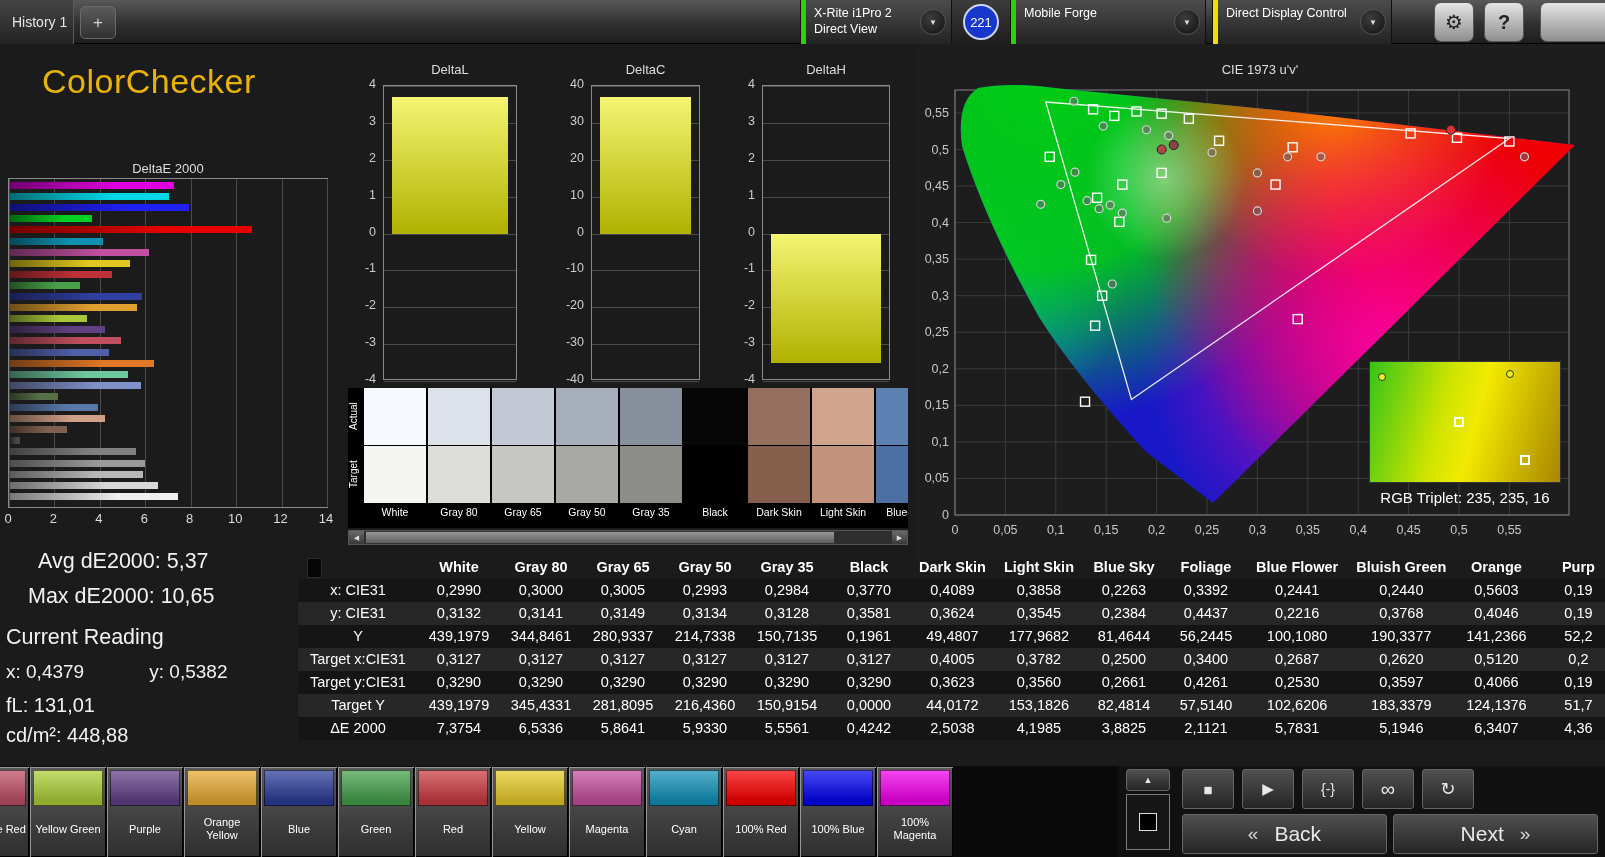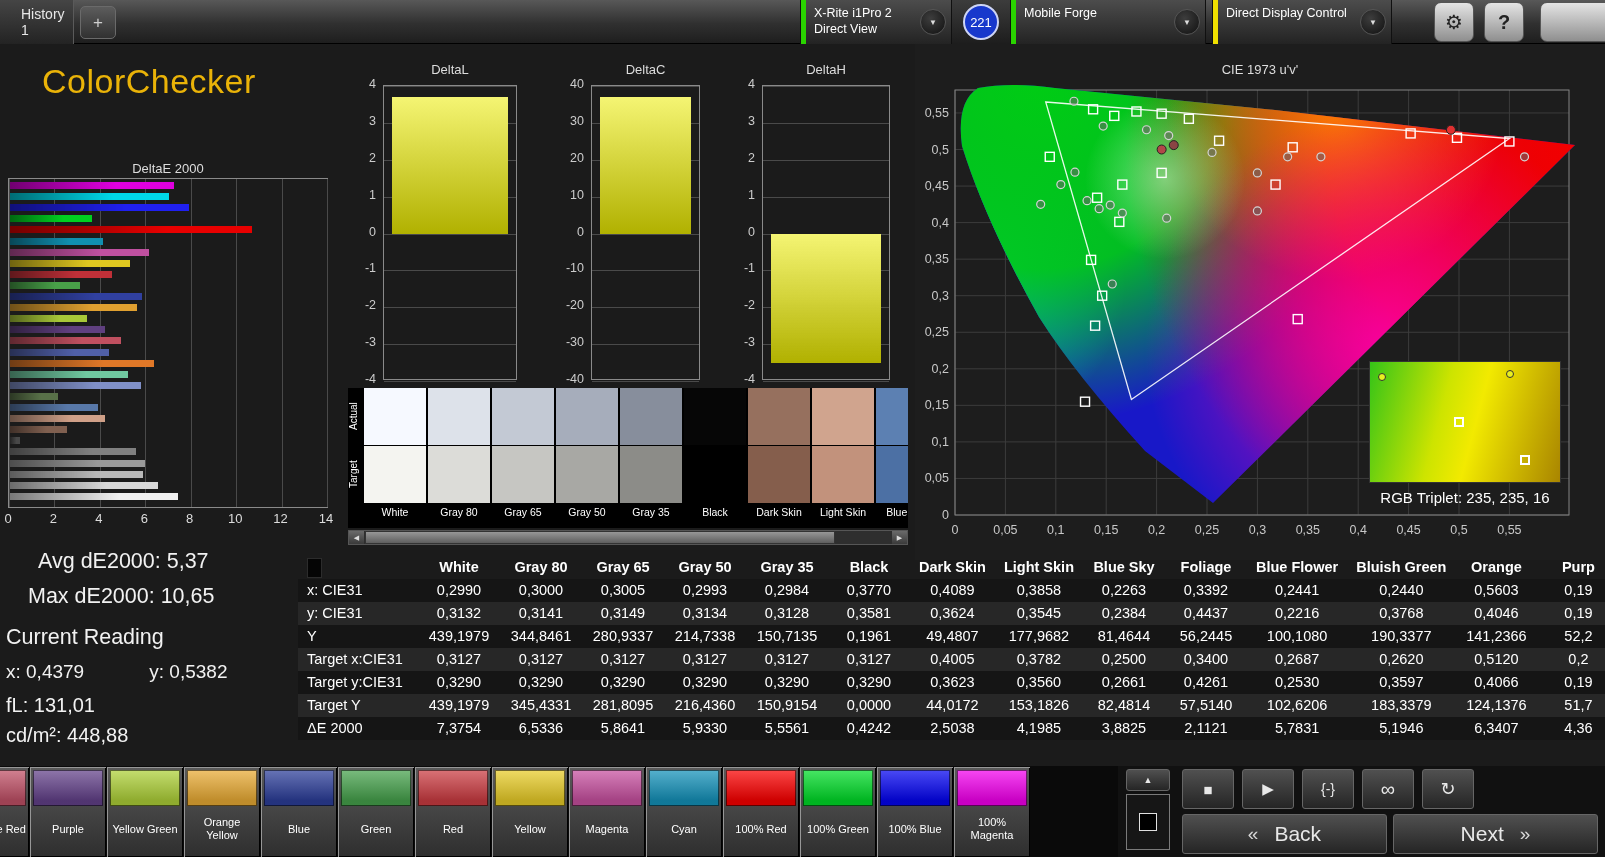--- a/index.html
+++ b/index.html
@@ -3,21 +3,21 @@
 <meta charset="utf-8">
 <style>
   *{box-sizing:border-box;margin:0;padding:0}
   body{background:#000;font-family:"Liberation Sans","DejaVu Sans",sans-serif}
   #screen{position:relative;width:1605px;height:857px;background:#1b1b1b;overflow:hidden;color:#e8e8e8}
 
   
   #topbar{position:absolute;left:0;top:0;width:1605px;height:44px;
     background:linear-gradient(#585858,#303030 55%,#1e1e1e);border-bottom:1px solid #000}
   #tab-history{position:absolute;left:0;top:0;width:74px;height:44px;background:linear-gradient(#454545,#232323);
-    border-right:1px solid #5a5a5a;display:flex;align-items:center;padding-left:21px;font-size:14px;color:#e6e6e6}
+    border-right:1px solid #5a5a5a;display:flex;align-items:center;padding-left:12px;font-size:14px;color:#e6e6e6}
   #tab-add{position:absolute;left:80px;top:6px;width:36px;height:33px;background:linear-gradient(#5c5c5c,#313131);
     border:1px solid #6a6a6a;border-radius:5px;display:flex;align-items:center;justify-content:center;color:#cfcfcf;font-size:17px}
   .devbox{position:absolute;top:0;height:44px;background:linear-gradient(#4c4c4c,#232323);
     border-left:1px solid #101010;border-right:1px solid #101010;color:#fff;font-size:12.5px;padding:5px 34px 0 13px}
   .devbox .stripe{position:absolute;left:0;top:0;width:5px;height:100%}
   .devbox .line{line-height:16px;white-space:nowrap}
   .dd-arrow{position:absolute;right:5px;top:9px;width:26px;height:26px;border-radius:50%;
     background:radial-gradient(circle at 40% 35%,#3d3d3d,#101010);border:1px solid #555;
     display:flex;align-items:center;justify-content:center;font-size:8px;color:#ddd}
   #meter-box{left:800px;width:152px}
@@ -88,21 +88,21 @@
     background:linear-gradient(105deg,#35c418,#cde400 38%,#f2ea00 55%,#a98500 100%);box-shadow:0 0 0 1px #333}
   .ov-circle{position:absolute;width:8px;height:8px;border-radius:50%;border:1px solid #333;background:#e8f020}
   .ov-square{position:absolute;width:10px;height:10px;border:2px solid #fff;background:transparent}
   #rgb-label{position:absolute;left:440px;top:445px;width:220px;text-align:center;font-size:15px;color:#fff}
 
   
   #table-wrap{position:absolute;left:298px;top:556px;width:1307px;height:192px;overflow:hidden}
   #data-table{border-collapse:collapse;font-size:14.5px;color:#fff;white-space:nowrap}
   #data-table th,#data-table td{height:23px;line-height:23px;padding:0 9px}
   #data-table thead th{font-weight:bold;text-align:center}
-  #data-table tbody th{font-weight:normal;text-align:left;min-width:120px}
+  #data-table tbody th{font-weight:normal;text-align:center;min-width:120px}
   #data-table tbody td{text-align:center;min-width:82px}
   #data-table tbody tr:nth-child(odd){background:#151515}
   #data-table tbody tr:nth-child(even){background:#272727}
   #corner-sq{width:15px;height:20px;background:#050505;border:1px solid #2c2c2c}
 
   
   #bottom{position:absolute;left:0;top:766px;width:1605px;height:91px;background:#0a0a0a}
   #patches{position:absolute;left:0;top:0;width:1118px;height:91px;display:flex;overflow:hidden}
   .tile{flex:0 0 76px;height:90px;margin:1px 1px 0 0;background:linear-gradient(#5a5a5a,#2e2e2e);
     box-shadow:inset 1px 1px 0 #979797,inset -1px -1px 0 #000;padding:3px}
@@ -666,28 +666,28 @@
     </table>
   </div>
 
   <div id="bottom">
     <div id="patches">
         <div class="tile" style="margin-left: -47px;">
           <div class="sw" style="background-color: rgb(192, 80, 102); background-image: linear-gradient(rgba(255, 255, 255, 0.28), rgba(0, 0, 0, 0.18) 85%);"></div>
           <div class="lb">Moderate Red</div>
         </div>
         <div class="tile">
+          <div class="sw" style="background-color: rgb(174, 209, 56); background-image: linear-gradient(rgba(255, 255, 255, 0.28), rgba(0, 0, 0, 0.18) 85%);"></div>
+          <div class="lb">Yellow Green</div>
+        </div>
+        <div class="tile">
           <div class="sw" style="background-color: rgb(99, 65, 138); background-image: linear-gradient(rgba(255, 255, 255, 0.28), rgba(0, 0, 0, 0.18) 85%);"></div>
           <div class="lb">Purple</div>
         </div>
         <div class="tile">
-          <div class="sw" style="background-color: rgb(174, 209, 56); background-image: linear-gradient(rgba(255, 255, 255, 0.28), rgba(0, 0, 0, 0.18) 85%);"></div>
-          <div class="lb">Yellow Green</div>
-        </div>
-        <div class="tile">
           <div class="sw" style="background-color: rgb(233, 171, 52); background-image: linear-gradient(rgba(255, 255, 255, 0.28), rgba(0, 0, 0, 0.18) 85%);"></div>
           <div class="lb">Orange Yellow</div>
         </div>
         <div class="tile">
           <div class="sw" style="background-color: rgb(44, 62, 154); background-image: linear-gradient(rgba(255, 255, 255, 0.28), rgba(0, 0, 0, 0.18) 85%);"></div>
           <div class="lb">Blue</div>
         </div>
         <div class="tile">
           <div class="sw" style="background-color: rgb(70, 162, 76); background-image: linear-gradient(rgba(255, 255, 255, 0.28), rgba(0, 0, 0, 0.18) 85%);"></div>
           <div class="lb">Green</div>
@@ -704,24 +704,20 @@
           <div class="sw" style="background-color: rgb(200, 80, 160); background-image: linear-gradient(rgba(255, 255, 255, 0.28), rgba(0, 0, 0, 0.18) 85%);"></div>
           <div class="lb">Magenta</div>
         </div>
         <div class="tile">
           <div class="sw" style="background-color: rgb(20, 146, 186); background-image: linear-gradient(rgba(255, 255, 255, 0.28), rgba(0, 0, 0, 0.18) 85%);"></div>
           <div class="lb">Cyan</div>
         </div>
         <div class="tile">
           <div class="sw" style="background-color: rgb(251, 0, 0); background-image: linear-gradient(rgba(255, 255, 255, 0.28), rgba(0, 0, 0, 0.18) 85%);"></div>
           <div class="lb">100% Red</div>
-        </div>
-        <div class="tile">
-          <div class="sw" style="background-color: rgb(0, 220, 40); background-image: linear-gradient(rgba(255, 255, 255, 0.28), rgba(0, 0, 0, 0.18) 85%);"></div>
-          <div class="lb">100% Green</div>
         </div>
         <div class="tile">
           <div class="sw" style="background-color: rgb(4, 4, 242); background-image: linear-gradient(rgba(255, 255, 255, 0.28), rgba(0, 0, 0, 0.18) 85%);"></div>
           <div class="lb">100% Blue</div>
         </div>
         <div class="tile">
           <div class="sw" style="background-color: rgb(244, 0, 238); background-image: linear-gradient(rgba(255, 255, 255, 0.28), rgba(0, 0, 0, 0.18) 85%);"></div>
           <div class="lb">100% Magenta</div>
         </div>
       </div>

